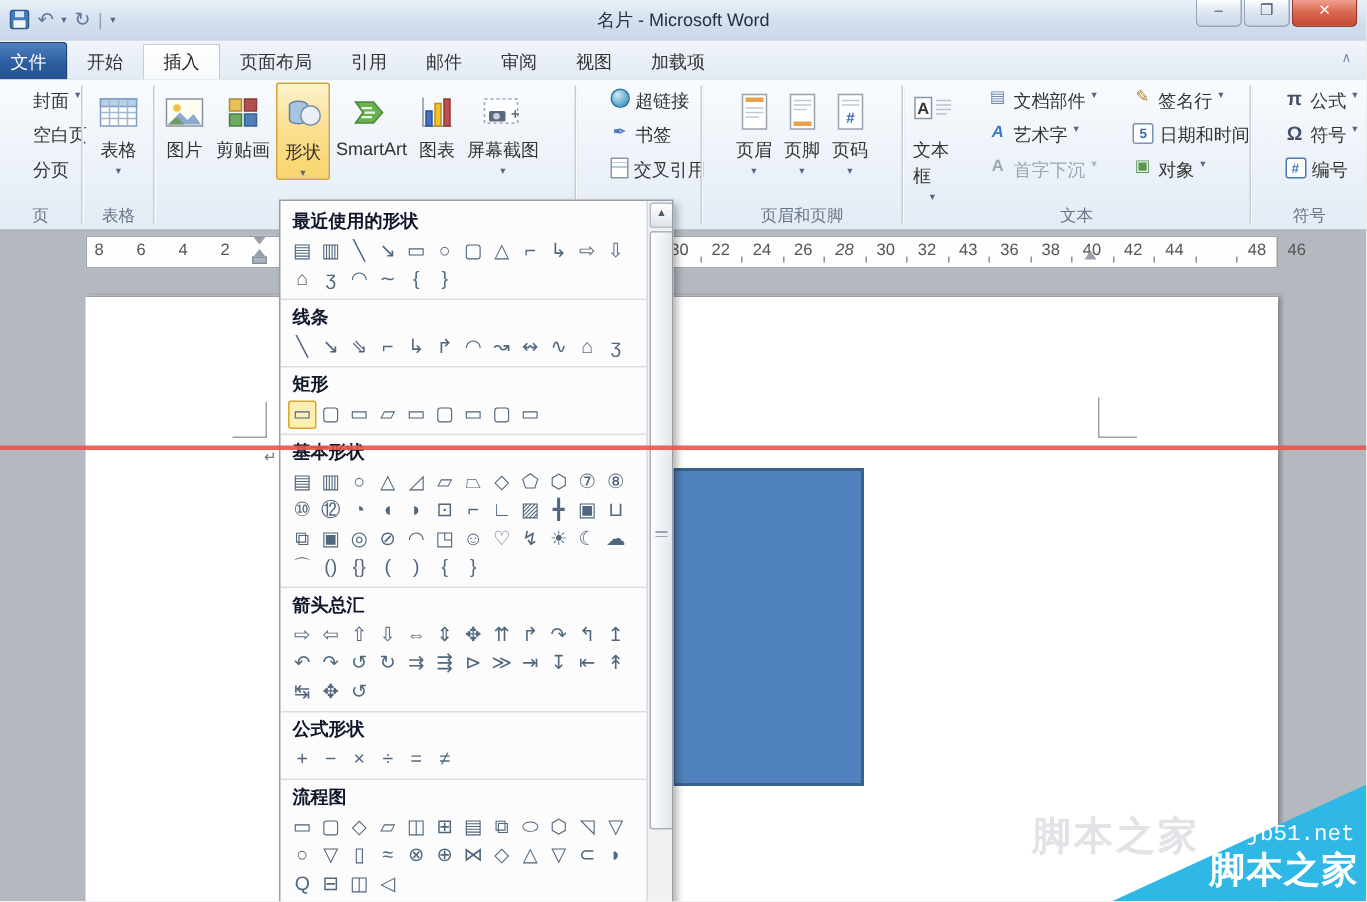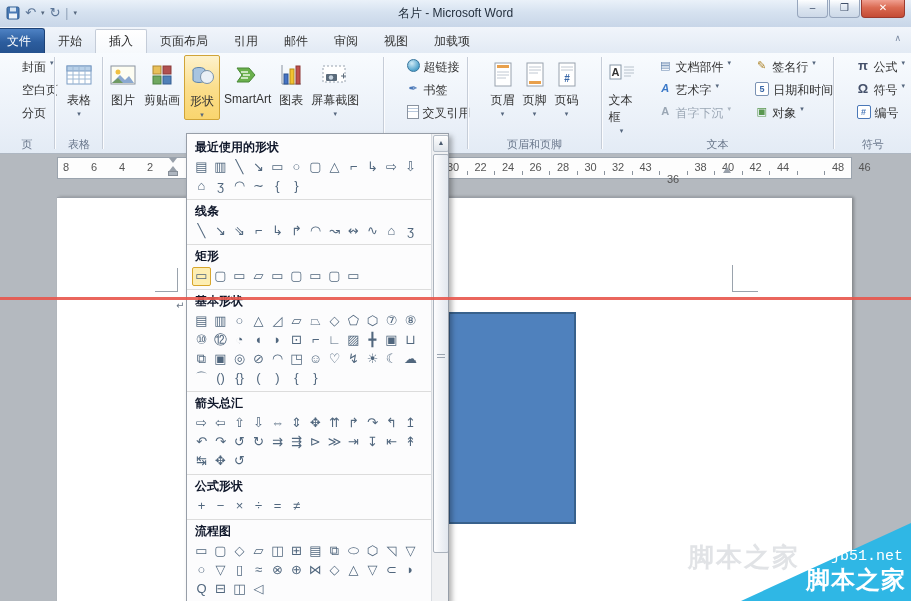--- a/index.html
+++ b/index.html
@@ -406,29 +406,29 @@
       <span class="rnum" style="left: 64px;">4</span>
       <span class="rnum" style="left: 92px;">2</span>
       <span class="rnum" style="left: 395px;">30</span>
       <i class="rtick" style="left: 408.75px;"></i>
       <span class="rnum" style="left: 422.5px;">22</span>
       <i class="rtick" style="left: 436.25px;"></i>
       <span class="rnum" style="left: 450px;">24</span>
       <i class="rtick" style="left: 463.75px;"></i>
       <span class="rnum" style="left: 477.5px;">26</span>
       <i class="rtick" style="left: 491.25px;"></i>
-      <span class="rnum" style="left: 505px;">28</span>
+      <span class="rnum" style="left: 505px; font-style: italic;">28</span>
       <i class="rtick" style="left: 518.75px;"></i>
       <span class="rnum" style="left: 532.5px;">30</span>
       <i class="rtick" style="left: 546.25px;"></i>
       <span class="rnum" style="left: 560px;">32</span>
       <i class="rtick" style="left: 573.75px;"></i>
       <span class="rnum" style="left: 587.5px;">43</span>
       <i class="rtick" style="left: 601.25px;"></i>
-      <span class="rnum" style="left: 615px; margin-top: 12px;">36</span>
+      <span class="rnum" style="left: 615px;">36</span>
       <i class="rtick" style="left: 628.75px;"></i>
       <span class="rnum" style="left: 642.5px;">38</span>
       <i class="rtick" style="left: 656.25px;"></i>
       <span class="rnum" style="left: 670px;">40</span>
       <i class="rtick" style="left: 683.75px;"></i>
       <span class="rnum" style="left: 697.5px;">42</span>
       <i class="rtick" style="left: 711.25px;"></i>
       <span class="rnum" style="left: 725px;">44</span>
       <i class="rtick" style="left: 738.75px;"></i>
       <span class="rnum" style="left: 752.5px; margin-left: 46px;">46</span>

